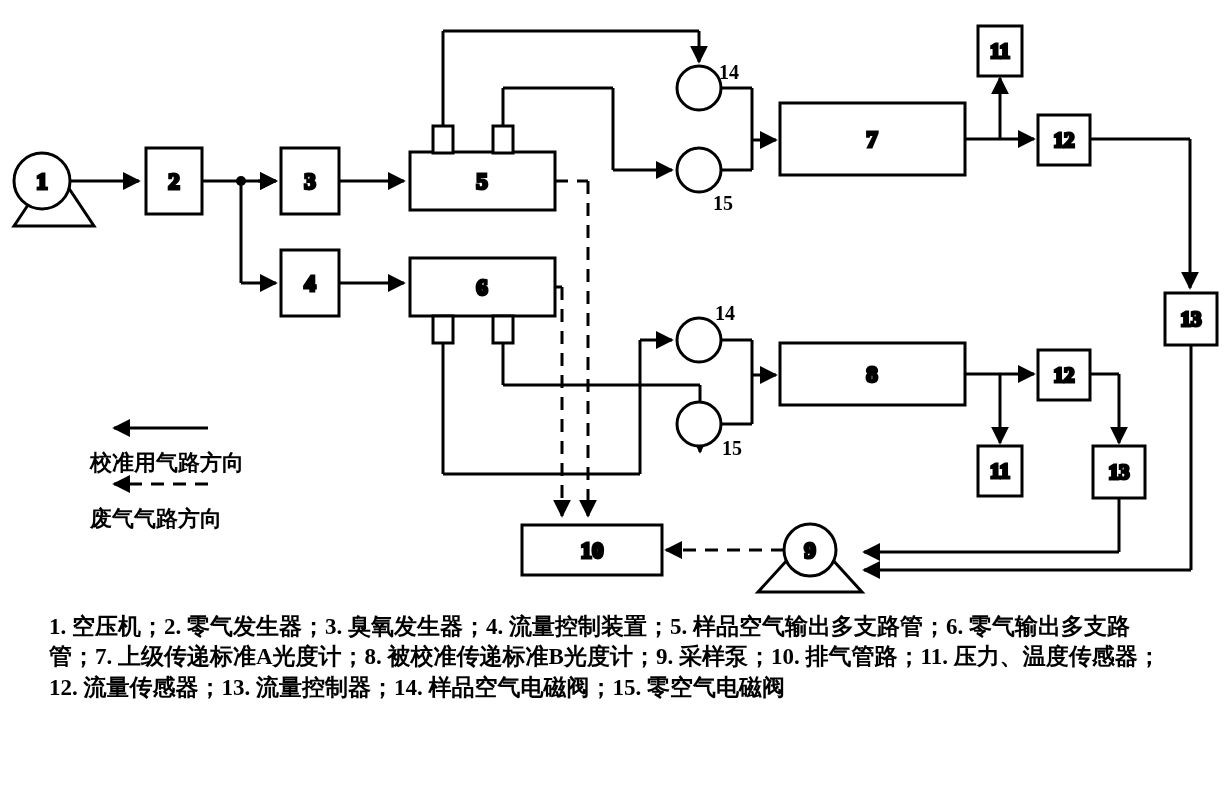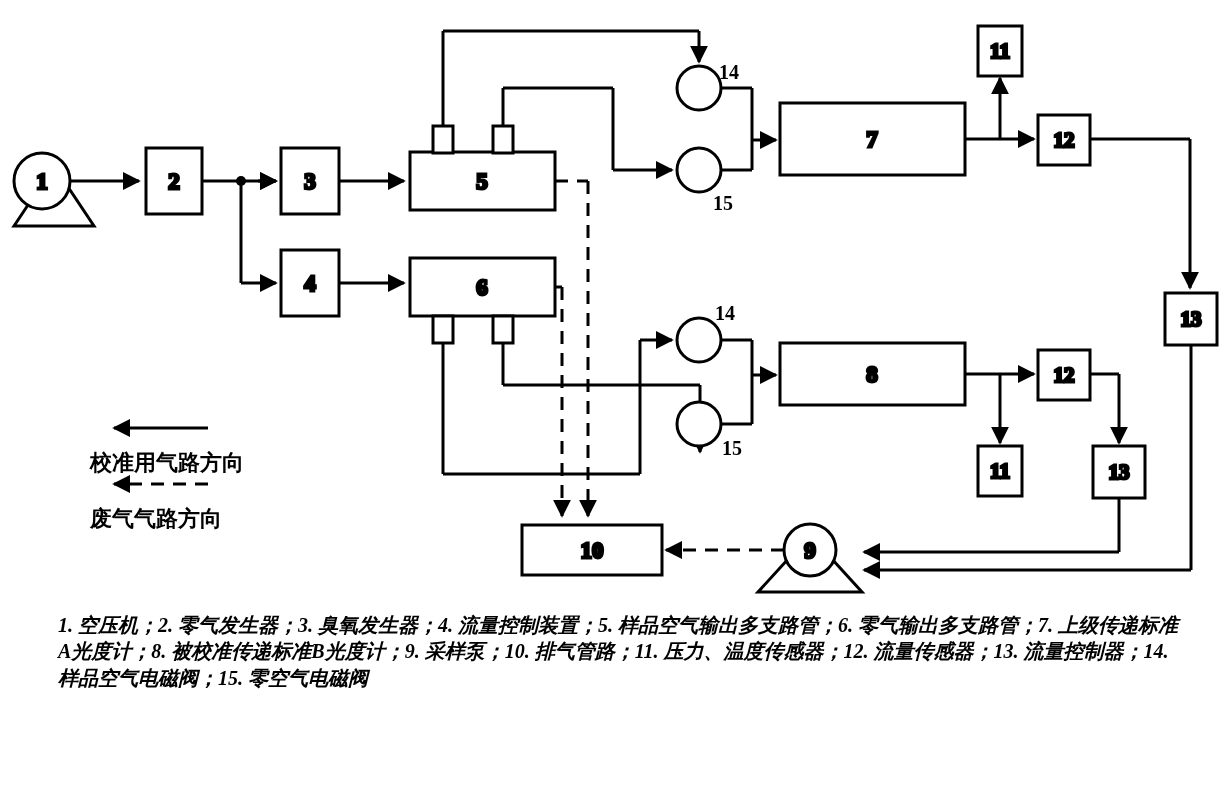--- a/index.html
+++ b/index.html
@@ -3,21 +3,21 @@
 <meta charset="utf-8">
 <style>
   html,body{margin:0;padding:0;background:#ffffff;}
   body{width:1226px;height:788px;font-family:"Liberation Serif",serif;color:#000;}
   #wrap{position:relative;width:1226px;height:788px;overflow:hidden;}
   svg#diagram{position:absolute;left:0;top:0;width:1226px;height:620px;}
   .box-label{font-family:"Liberation Serif",serif;font-weight:bold;font-size:23px;fill:#000;text-anchor:middle;dominant-baseline:central;}
   .small-label{font-family:"Liberation Serif",serif;font-weight:bold;font-size:21px;fill:#000;text-anchor:middle;dominant-baseline:central;}
   .tag{font-family:"Liberation Serif",serif;font-weight:bold;font-size:20px;fill:#000;dominant-baseline:central;}
   .legend-text{font-family:"Liberation Serif",serif;font-weight:bold;font-size:22px;fill:#000;dominant-baseline:central;}
-  #caption{position:absolute;left:58px;top:612px;width:1120px;font-size:20px;font-weight:bold;line-height:1.32;letter-spacing:0px;font-style:italic;}
+  #caption{position:absolute;left:49px;top:612px;width:1120px;font-size:23px;font-weight:bold;line-height:1.32;letter-spacing:0px;}
 </style>
 </head>
 <body>
 
 <div id="wrap">
 
   <svg id="diagram" viewBox="0 0 1226 620">
     <defs>
       <marker id="arrow" viewBox="0 0 10 10" refX="9" refY="5" markerWidth="6" markerHeight="6" orient="auto-start-reverse">
         <path d="M 0 0 L 10 5 L 0 10 z" fill="#000"></path>

